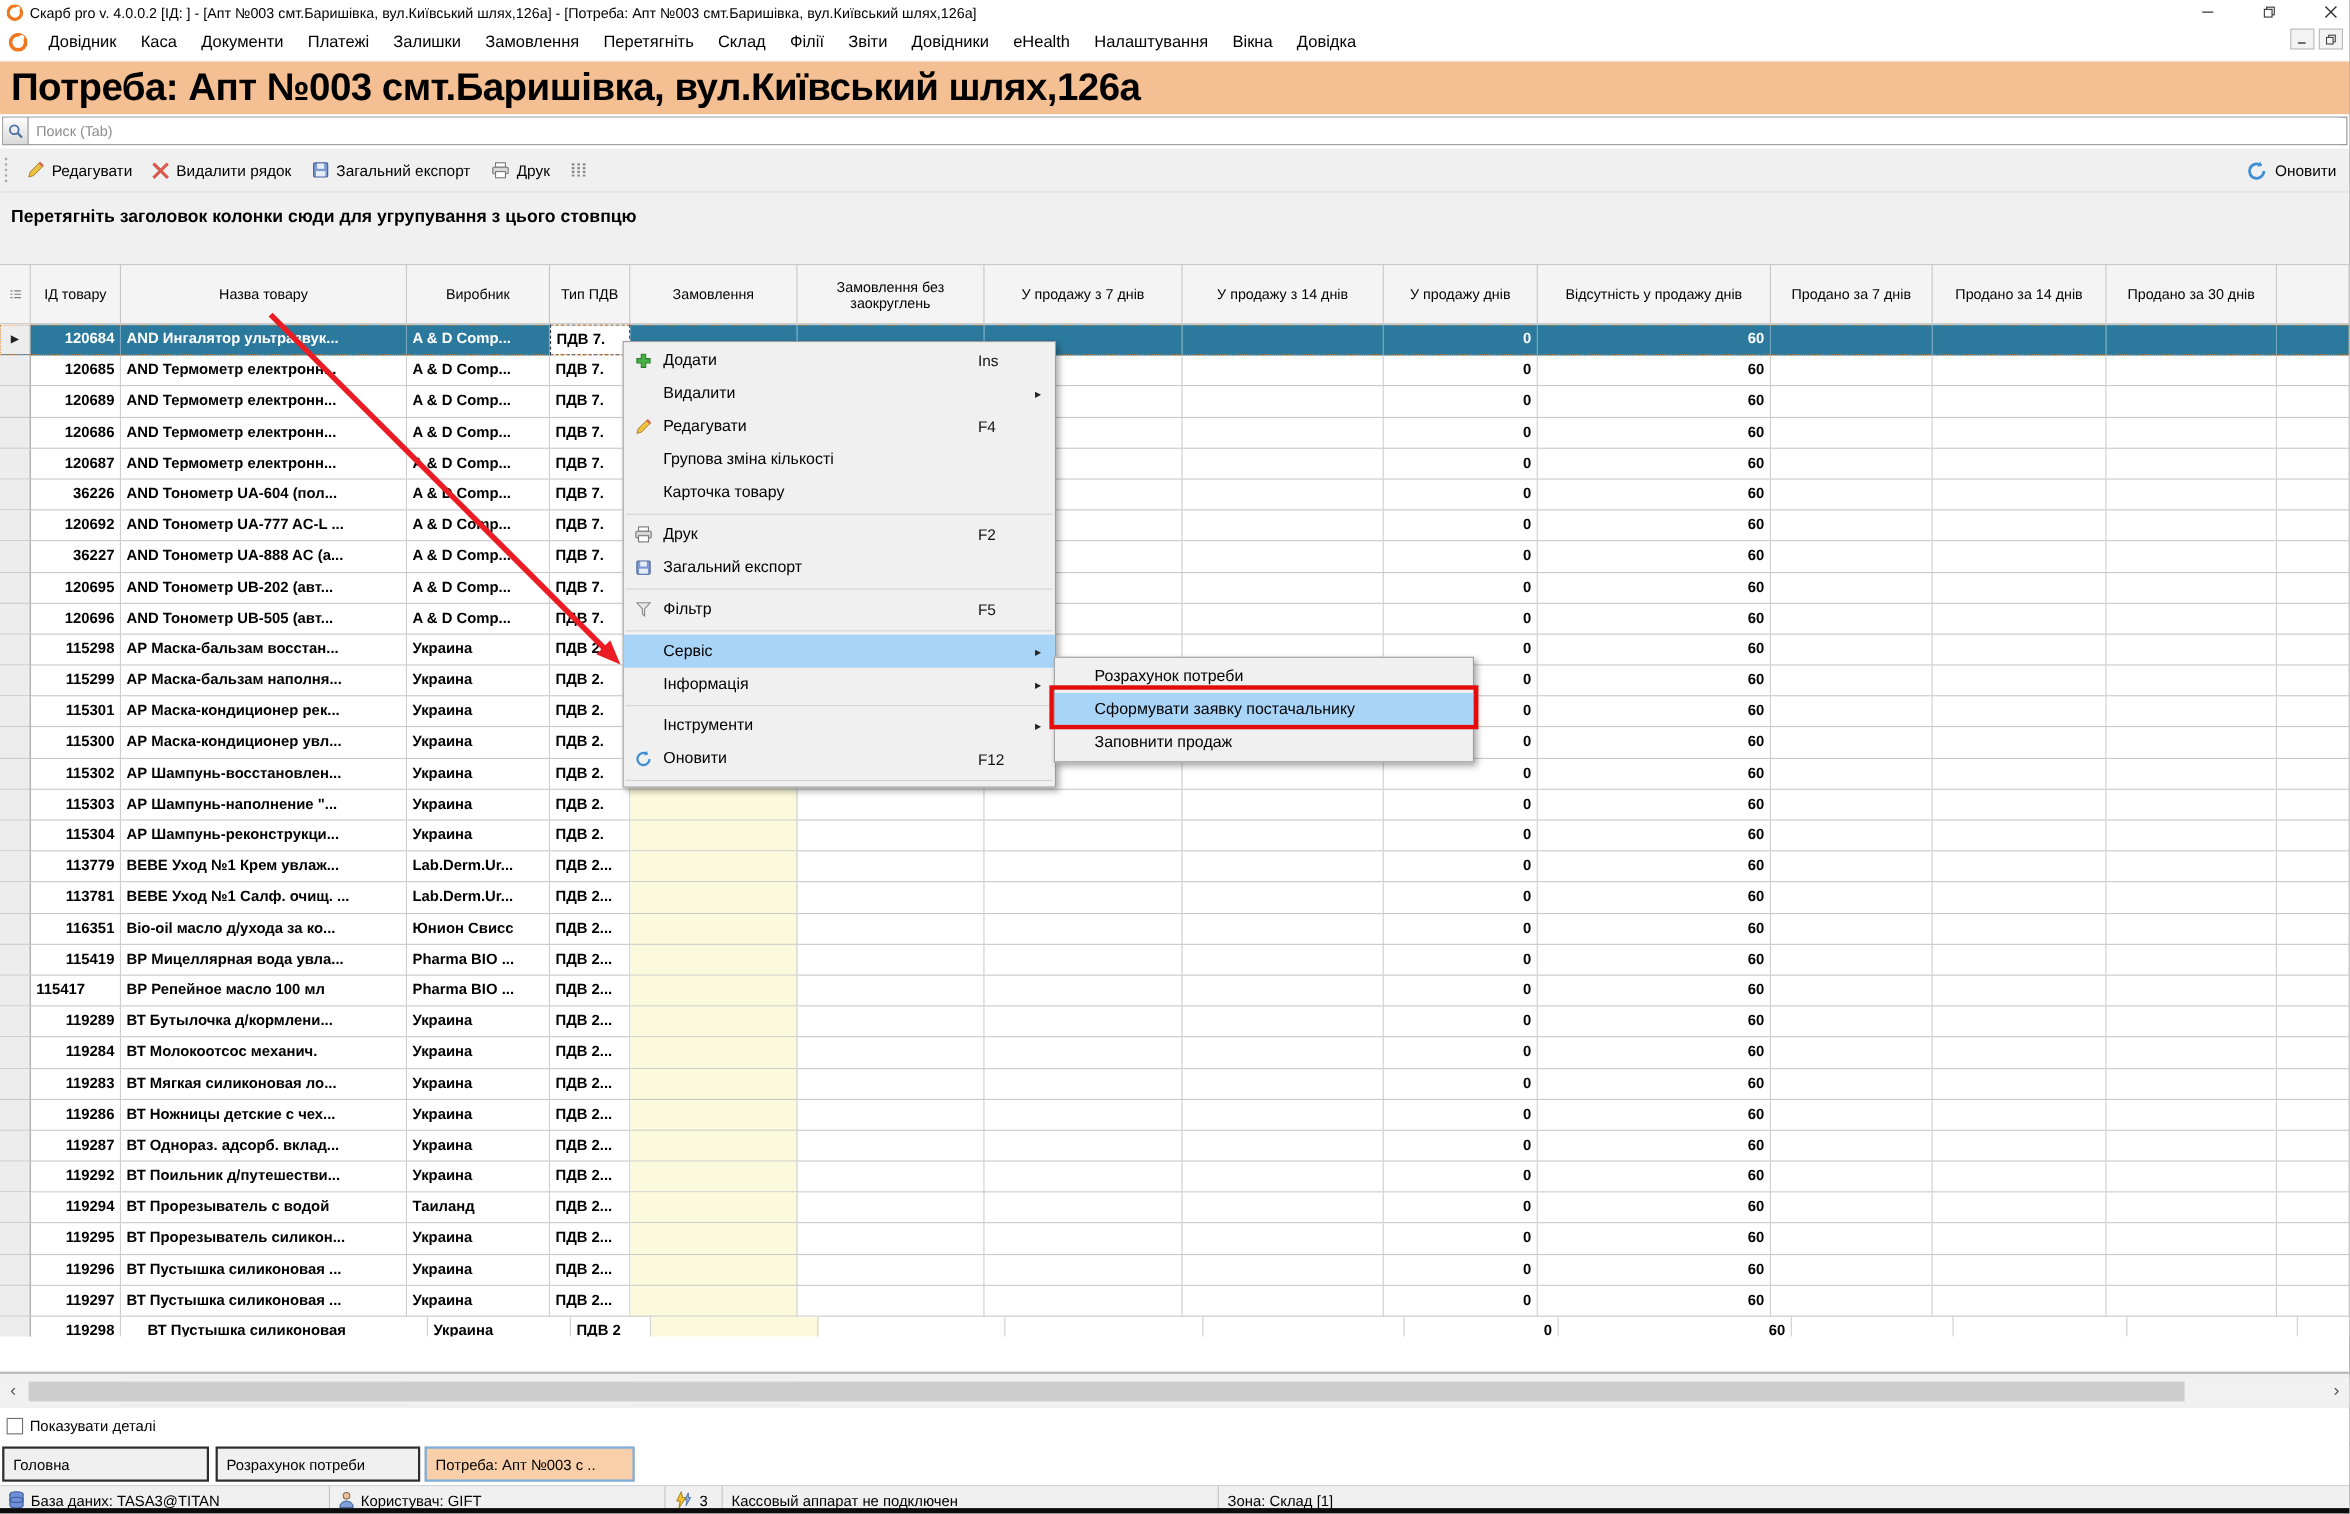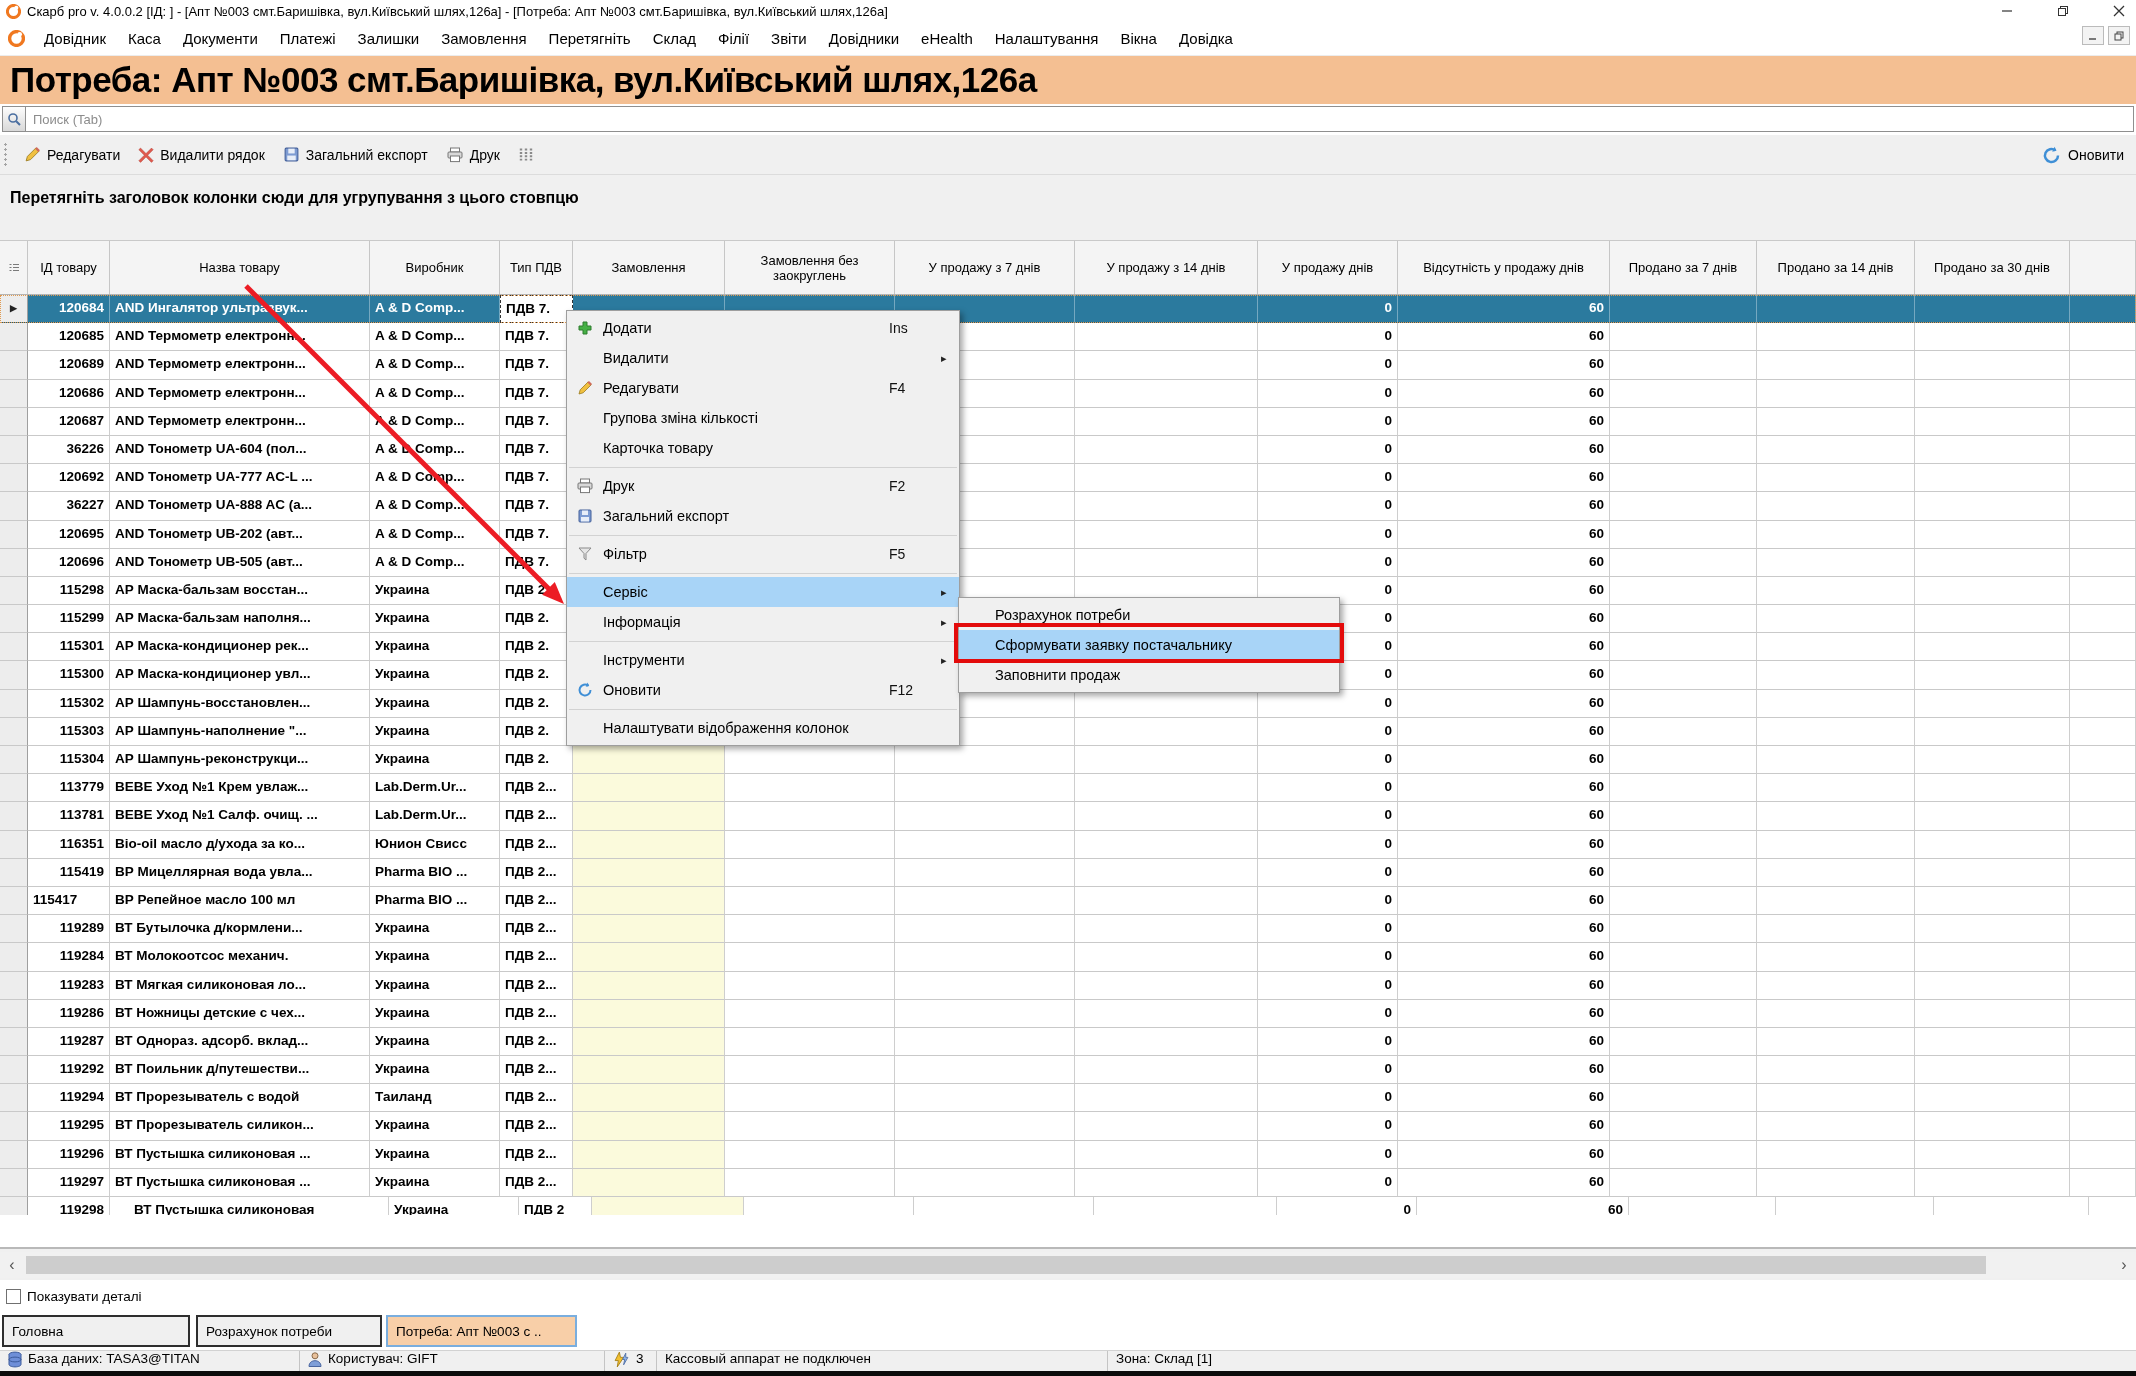--- a/index.html
+++ b/index.html
@@ -76,21 +76,21 @@
   .details-row span{font-size:13.5px;}
 
   
   .tabsrow{left:0;top:1314px;width:2136px;height:35px;background:#fff;}
   .tab{position:absolute;top:1px;height:32px;background:#f0f0f0;border:2px solid #2e2e2e;font-size:13.5px;
       display:flex;align-items:center;padding:0 8px;white-space:nowrap;overflow:hidden;cursor:pointer;}
   .tab.active{background:#f8cfa8;border:2px solid #7aaede;}
 
   
   .statusbar{left:0;top:1350px;width:2136px;height:21px;background:#f0f0f0;border-top:1px solid #d2d2d2;font-size:13.5px;}
-  .seg{position:absolute;top:0;height:21px;display:flex;align-items:flex-start;gap:6px;padding-left:8px;border-right:1px solid #c4c4c4;}
+  .seg{position:absolute;top:0;height:21px;display:flex;align-items:flex-end;gap:6px;padding-left:8px;border-right:1px solid #c4c4c4;}
   .blackstrip{left:0;top:1371px;width:2136px;height:5px;background:#0b0b0b;}
 
   
   .ctxmenu{left:566px;top:310px;width:394px;background:#f0f0f0;border:1px solid #9e9e9e;
       box-shadow:3px 3px 6px rgba(0,0,0,.35);z-index:40;padding:2px 0;}
   .mi{height:30px;display:flex;align-items:center;cursor:pointer;}
   .mi .mi-icon{width:36px;display:flex;align-items:center;justify-content:center;flex:none;}
   .mi .mi-label{flex:1;font-size:14.5px;white-space:nowrap;}
   .mi .mi-short{width:52px;text-align:left;font-size:14px;color:#111;flex:none;}
   .mi .mi-arrow{width:18px;font-size:11px;color:#222;flex:none;}
@@ -998,26 +998,20 @@
             <path d="M10.6 0.6l1.6 3.4-3.6 0.8z" fill="#3f8fd6"></path>
           </svg>
         </div>
         <div class="mi-label">Оновити</div>
         <div class="mi-short">F12</div>
         <div class="mi-arrow"></div>
       </div>
       <div class="msep">
         <div></div>
       </div>
-      <div class="mi">
-        <div class="mi-icon"></div>
-        <div class="mi-label">Налаштувати відображення колонок</div>
-        <div class="mi-short"></div>
-        <div class="mi-arrow"></div>
-      </div>
     </div>
 
   <div class="abs submenu" id="submenu">
       <div class="smi">
         <div class="mi-icon"></div>
         <div class="mi-label">Розрахунок потреби</div>
       </div>
       <div class="smi hl">
         <div class="mi-icon"></div>
         <div class="mi-label">Сформувати заявку постачальнику</div>

